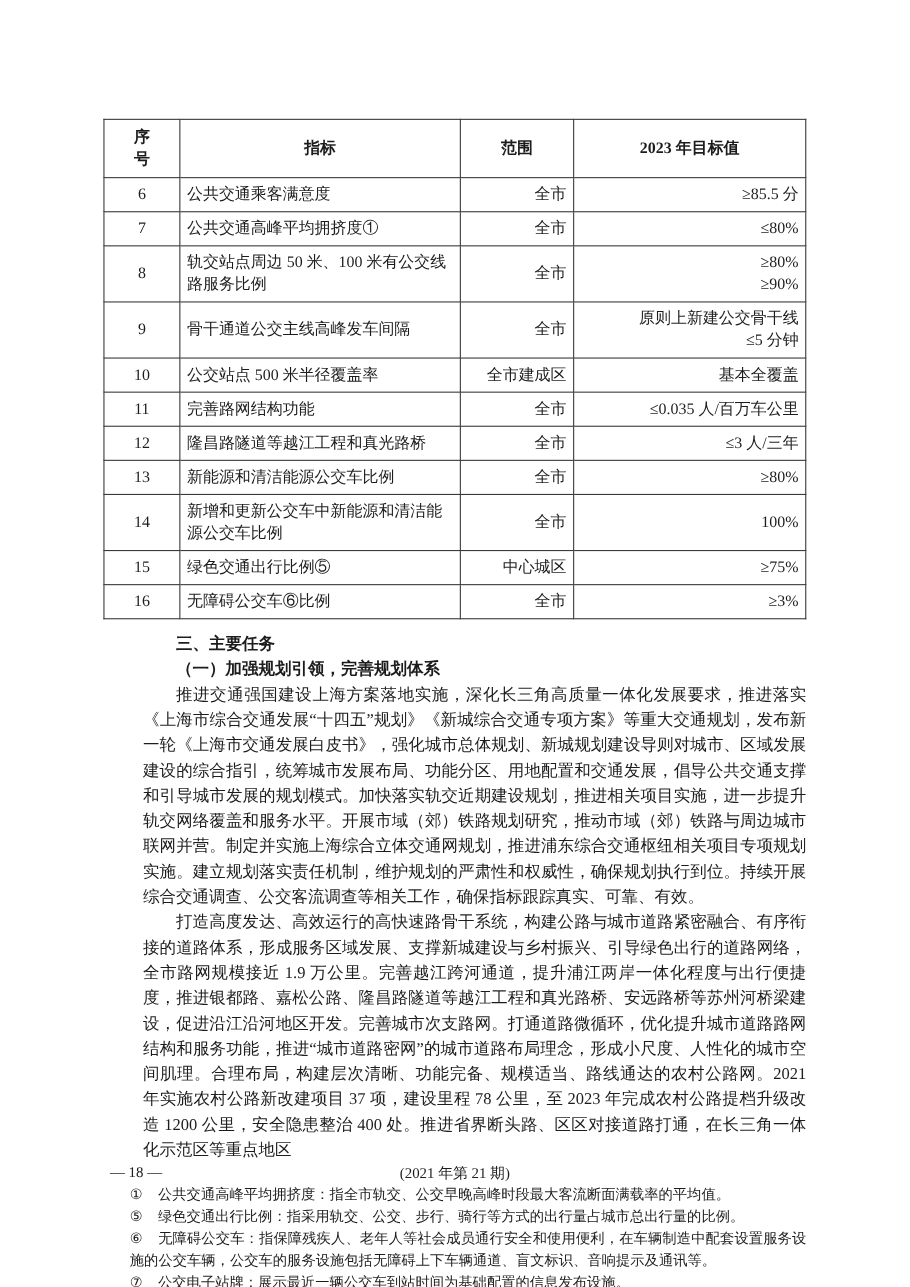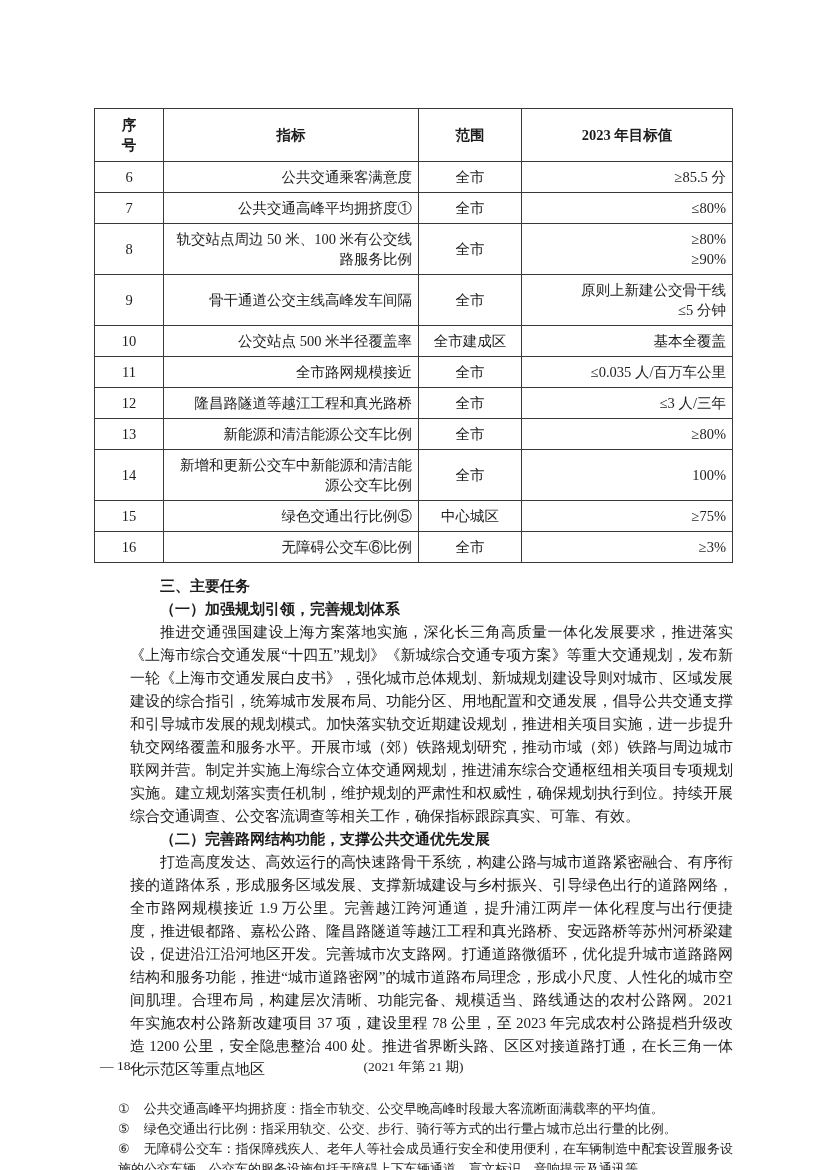--- a/index.html
+++ b/index.html
@@ -24,22 +24,22 @@
     padding:5px 6px;
     line-height:20px;
     vertical-align:middle;
   }
   table.indicators th {
     font-weight:bold;
     text-align:center;
     padding:6px 20px;
   }
   td.col-no { text-align:center; width:56px; }
-  td.col-indicator { text-align:right; padding-left:12px; }
-  td.col-scope { text-align:center; width:90px; }
+  td.col-indicator { text-align:left; padding-left:12px; }
+  td.col-scope { text-align:right; width:90px; }
   td.col-target { text-align:right; white-space:pre-line; width:198px; }
 
   
   .bodytext { margin-top:12px; font-size:15px; line-height:23px;margin-left:36px; }
   .para {
     text-indent:2em;
     text-align:justify;
     margin:0;
   }
   .sec-heading { font-weight:bold; text-indent:2em; margin:0; }
@@ -108,21 +108,21 @@
 ≤5 分钟</td>
       </tr>
       <tr>
         <td class="col-no">10</td>
         <td class="col-indicator">公交站点 500 米半径覆盖率</td>
         <td class="col-scope">全市建成区</td>
         <td class="col-target">基本全覆盖</td>
       </tr>
       <tr>
         <td class="col-no">11</td>
-        <td class="col-indicator">全市路网规模接近</td>
+        <td class="col-indicator">完善路网结构功能</td>
         <td class="col-scope">全市</td>
         <td class="col-target">≤0.035 人/百万车公里</td>
       </tr>
       <tr>
         <td class="col-no">12</td>
         <td class="col-indicator">隆昌路隧道等越江工程和真光路桥</td>
         <td class="col-scope">全市</td>
         <td class="col-target">≤3 人/三年</td>
       </tr>
       <tr>
@@ -149,21 +149,20 @@
         <td class="col-scope">全市</td>
         <td class="col-target">≥3%</td>
       </tr>
     </tbody>
   </table>
 
   <div class="bodytext">
     <p class="sec-heading">三、主要任务</p>
     <p class="sub-heading">（一）加强规划引领，完善规划体系</p>
     <p class="para">推进交通强国建设上海方案落地实施，深化长三角高质量一体化发展要求，推进落实《上海市综合交通发展“十四五”规划》《新城综合交通专项方案》等重大交通规划，发布新一轮《上海市交通发展白皮书》，强化城市总体规划、新城规划建设导则对城市、区域发展建设的综合指引，统筹城市发展布局、功能分区、用地配置和交通发展，倡导公共交通支撑和引导城市发展的规划模式。加快落实轨交近期建设规划，推进相关项目实施，进一步提升轨交网络覆盖和服务水平。开展市域（郊）铁路规划研究，推动市域（郊）铁路与周边城市联网并营。制定并实施上海综合立体交通网规划，推进浦东综合交通枢纽相关项目专项规划实施。建立规划落实责任机制，维护规划的严肃性和权威性，确保规划执行到位。持续开展综合交通调查、公交客流调查等相关工作，确保指标跟踪真实、可靠、有效。</p>
-    <p class="sub-heading">（二）完善路网结构功能，支撑公共交通优先发展</p>
     <p class="para">打造高度发达、高效运行的高快速路骨干系统，构建公路与城市道路紧密融合、有序衔接的道路体系，形成服务区域发展、支撑新城建设与乡村振兴、引导绿色出行的道路网络，全市路网规模接近 1.9 万公里。完善越江跨河通道，提升浦江两岸一体化程度与出行便捷度，推进银都路、嘉松公路、隆昌路隧道等越江工程和真光路桥、安远路桥等苏州河桥梁建设，促进沿江沿河地区开发。完善城市次支路网。打通道路微循环，优化提升城市道路路网结构和服务功能，推进“城市道路密网”的城市道路布局理念，形成小尺度、人性化的城市空间肌理。合理布局，构建层次清晰、功能完备、规模适当、路线通达的农村公路网。2021 年实施农村公路新改建项目 37 项，建设里程 78 公里，至 2023 年完成农村公路提档升级改造 1200 公里，安全隐患整治 400 处。推进省界断头路、区区对接道路打通，在长三角一体化示范区等重点地区</p>
   </div>
 
   <div class="footnotes">
     <div class="footnote">
       <span class="fn-marker">①</span><span>公共交通高峰平均拥挤度：指全市轨交、公交早晚高峰时段最大客流断面满载率的平均值。</span>
     </div>
     <div class="footnote">
       <span class="fn-marker">⑤</span><span>绿色交通出行比例：指采用轨交、公交、步行、骑行等方式的出行量占城市总出行量的比例。</span>
     </div>

